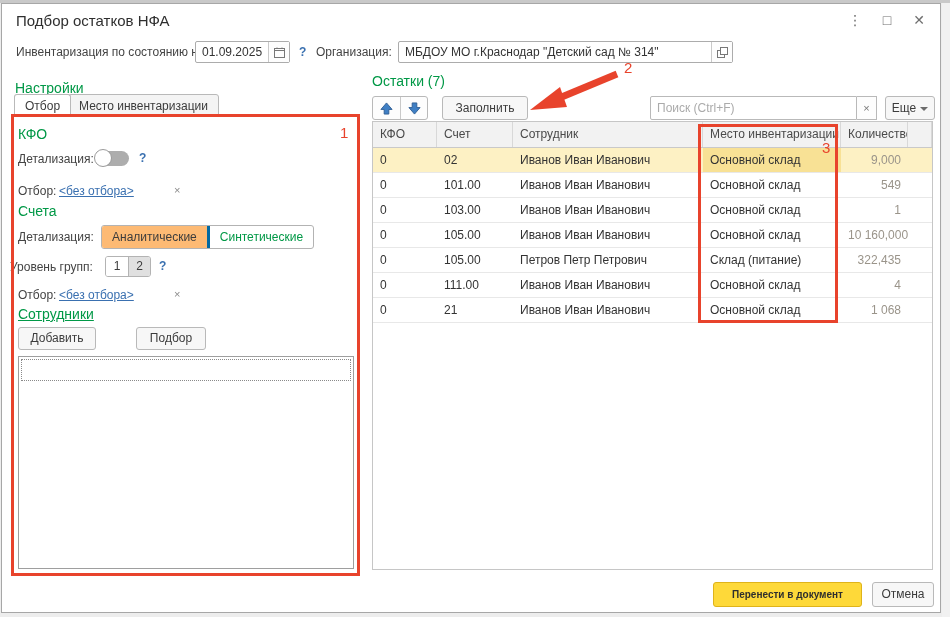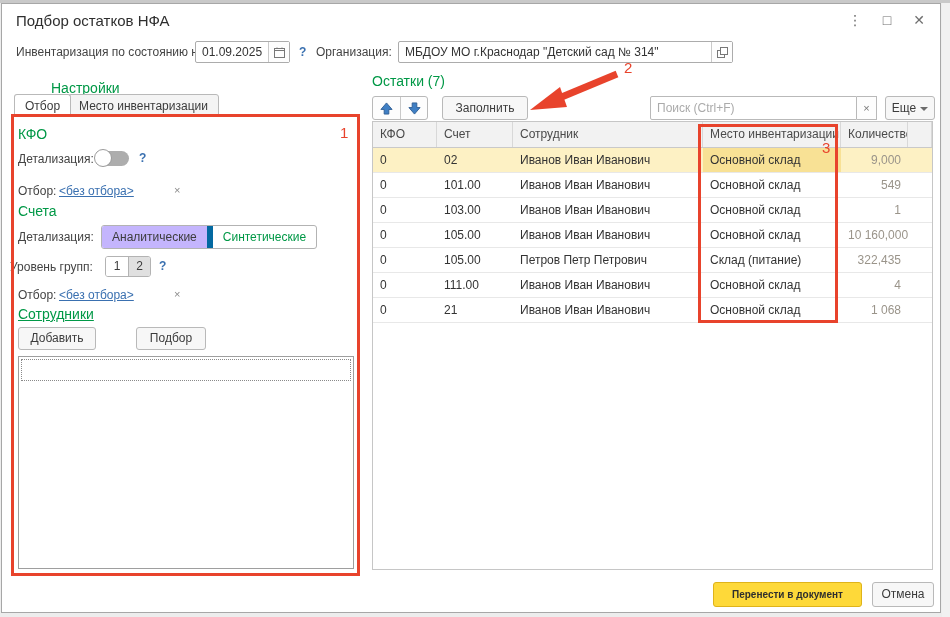--- a/index.html
+++ b/index.html
@@ -30,21 +30,21 @@
   .btn { position:absolute; height:23px; background:#f7f7f7; border:1px solid #b9b9b9; border-radius:3px;
          font-size:12px; color:#3c3c3c; text-align:center; line-height:21px; cursor:pointer; }
   .link { color:#3a70b0; text-decoration:underline; cursor:pointer; }
   .clear-x { color:#8a8a8a; font-size:11px; cursor:pointer; }
   .toggle { position:absolute; width:34px; height:15px; background:#adadad; border-radius:8px; cursor:pointer; }
   .toggle .knob { position:absolute; left:-1px; top:-2px; width:18px; height:18px; border-radius:50%;
                   background:#fff; border:1px solid #9a9a9a; }
   .seg { position:absolute; display:flex; border:1px solid #b3b3b3; border-radius:3px; overflow:hidden;
          height:24px; background:#fff; }
   .seg .opt { font-size:12px; padding:0 10px; line-height:22px; cursor:pointer; }
-  .seg .opt.sel { background:#c4b5fd; color:#3c3c3c; border-right:6px solid #0369a1; }
+  .seg .opt.sel { background:#fdba74; color:#3c3c3c; border-right:3px solid #0369a1; }
   .seg .opt.green { color:#009846; }
   .mini-group { position:absolute; display:flex; border:1px solid #b3b3b3; border-radius:3px; overflow:hidden; height:21px; }
   .mini-group .opt { width:22px; text-align:center; font-size:12px; line-height:19px; cursor:pointer; background:#fff; color:#3c3c3c; }
   .mini-group .opt.sel { background:#e0e0e0; border-left:1px solid #b3b3b3; }
   .listbox { position:absolute; border:1px solid #9e9e9e; background:#fff; }
   .listbox .focus-row { position:absolute; left:2px; right:2px; top:2px; height:22px; border:1px dotted #8a8a8a; }
   
   .arrow-group { position:absolute; display:flex; height:24px; border:1px solid #b9b9b9; border-radius:3px; overflow:hidden; background:#fdfdfd; }
   .arrow-btn { width:27px; display:flex; align-items:center; justify-content:center; cursor:pointer; }
   .arrow-btn + .arrow-btn { border-left:1px solid #c9c9c9; }
@@ -111,21 +111,21 @@
   <div class="input" style="left:396px; top:37px; width:335px;">
     <span class="txt">МБДОУ МО г.Краснодар "Детский сад № 314"</span>
     <span class="side-btn">
       <svg width="11" height="11" viewBox="0 0 11 11">
           <rect x="0.5" y="3.5" width="7" height="7" fill="none" stroke="#777"></rect>
           <rect x="3.5" y="0.5" width="7" height="7" fill="#fff" stroke="#777"></rect>
         </svg>
     </span>
   </div>
 
-  <div class="sect" style="left:13px; top:76px;margin-left:36px;">Настройки</div>
+  <div class="sect" style="left:13px; top:76px;">Настройки</div>
   <div class="tab active" style="left:12px;">Отбор</div>
   <div class="tab inactive" style="left:66px;">Место инвентаризации</div>
 
   <div class="sect" style="left:16px; top:122px;">КФО</div>
   <div class="lbl" style="left:16px; top:148px;">Детализация:</div>
   <div class="toggle" style="left:93px; top:147px;">
       <span class="knob"></span>
     </div>
   <div class="help" style="left:137px; top:147px;">?</div>
   <div class="lbl" style="left:16px; top:180px;">Отбор:</div>

